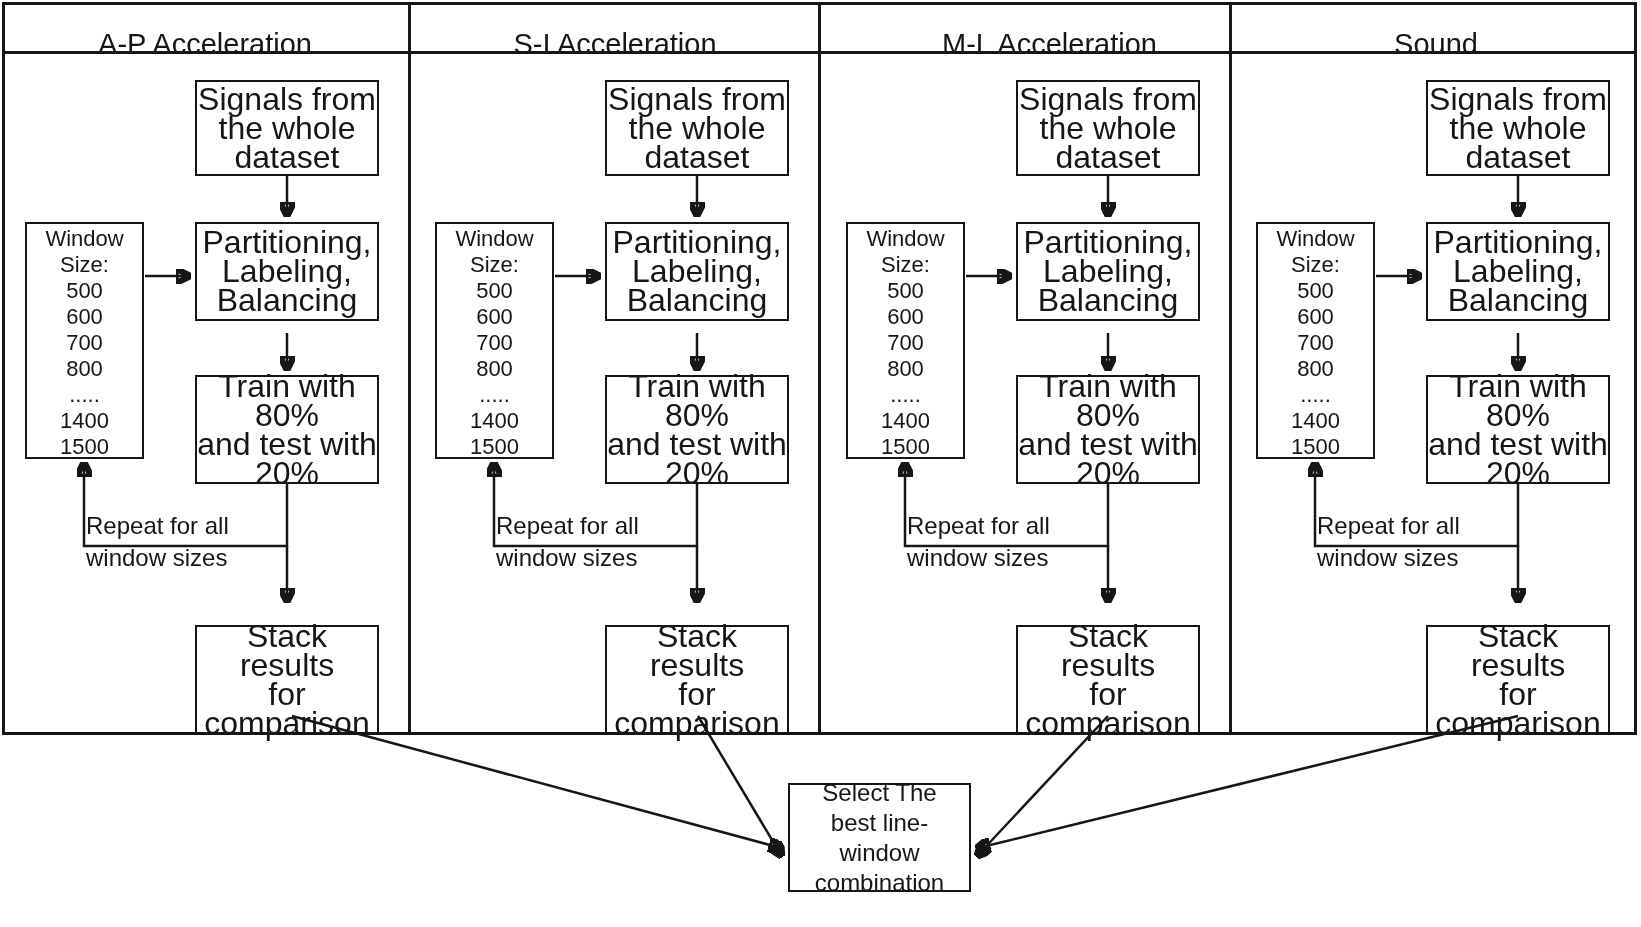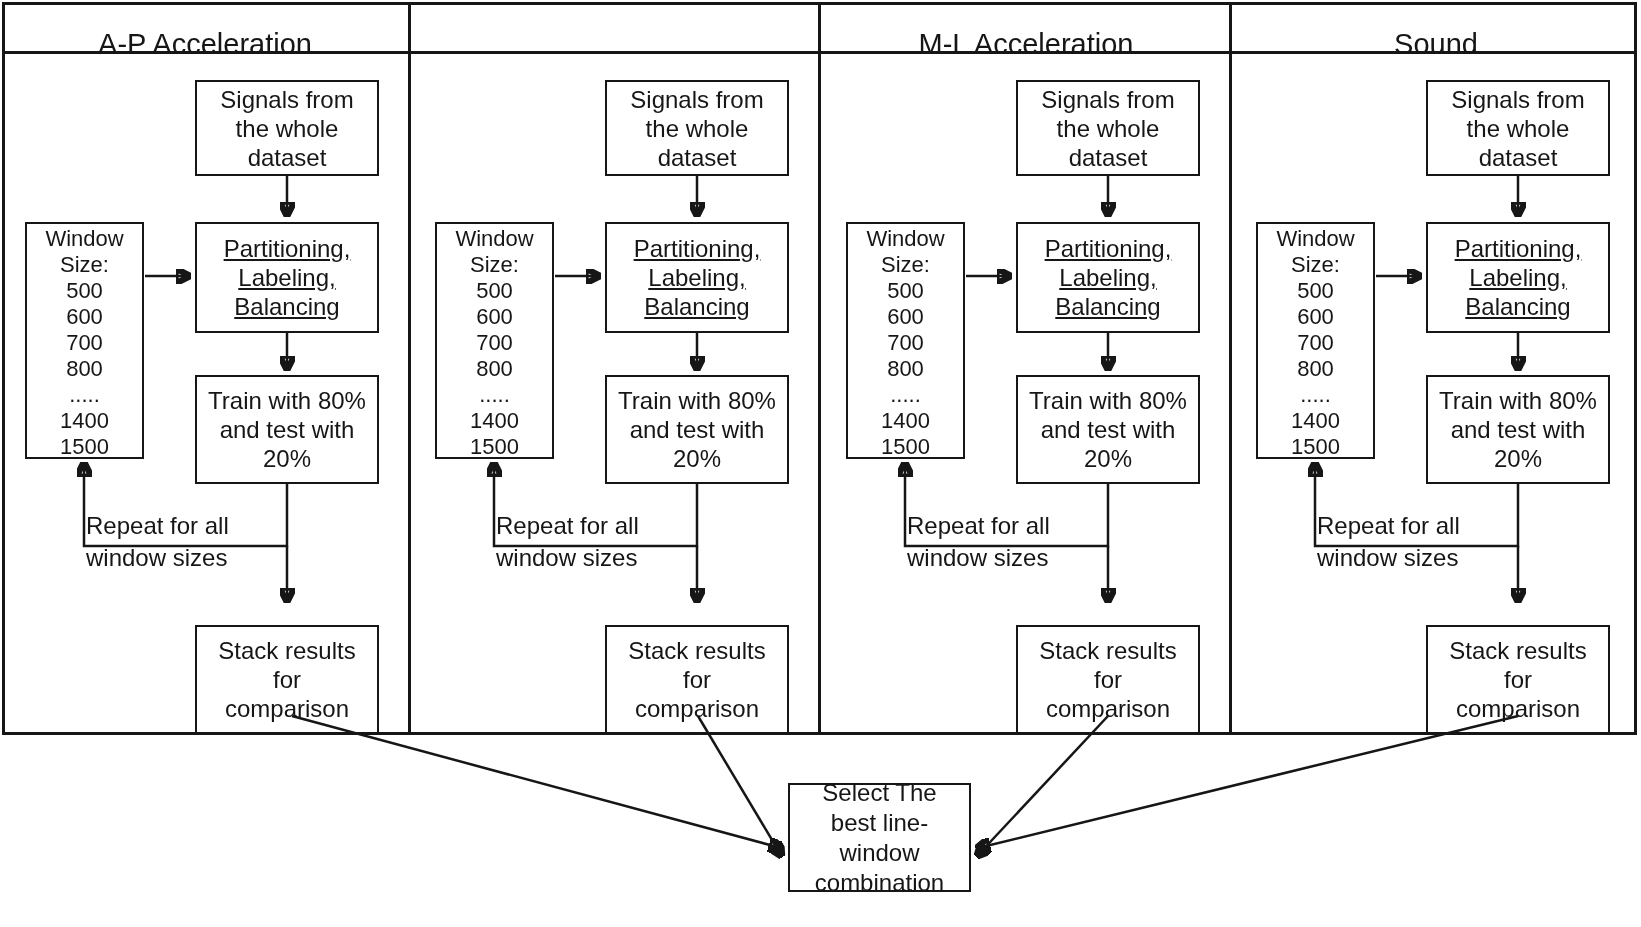--- a/index.html
+++ b/index.html
@@ -36,24 +36,24 @@
     margin-top: 16px;
   }
   .box {
     position: absolute;
     border: 2.5px solid #161616;
     box-sizing: border-box;
     background: #ffffff;
     display: flex; align-items: center; justify-content: center;
     text-align: center;
     white-space: pre-line;
-    font-size: 24px; line-height: 29px;
+    font-size: 32px; line-height: 29px;
   }
   .signals-box       { left: 195px; top: 80px;  width: 184px; height: 96px;  }
-  .partitioning-box  { left: 195px; top: 222px; width: 184px; height: 111px; text-decoration: underline; }
+  .partitioning-box  { left: 195px; top: 222px; width: 184px; height: 99px; }
   .train-box         { left: 195px; top: 375px; width: 184px; height: 109px; }
   .stack-box         { left: 195px; top: 607px; width: 184px; height: 109px; margin-top: 18px; }
   .window-box {
     left: 25px; top: 222px; width: 119px; height: 237px;
     font-size: 22px; line-height: 26px;
     align-items: flex-start; padding-top: 2px;
   }
   .repeat-label {
     position: absolute; left: 86px; top: 510px; width: 204px;
     text-align: left; white-space: pre-line;
@@ -106,46 +106,47 @@
 and test with
 20%</div>
     <div class="repeat-label">Repeat for all
 window sizes</div>
     <div class="box stack-box">Stack results
 for
 comparison</div>
   </div>
 
   <div class="column" style="left:410px;">
-    <div class="box signals-box">Signals from
-the whole
-dataset</div>
-    <div class="box window-box">Window
-Size:
-500
-600
-700
-800
-.....
-1400
-1500</div>
-    <div class="box partitioning-box">Partitioning,
-Labeling,
-Balancing</div>
-    <div class="box train-box">Train with 80%
-and test with
-20%</div>
-    <div class="repeat-label">Repeat for all
-window sizes</div>
-    <div class="box stack-box">Stack results
-for
-comparison</div>
-  </div>
-
-  <div class="column" style="left:821px;">
+    <div class="col-title">S-I Acceleration</div>
+    <div class="box signals-box">Signals from
+the whole
+dataset</div>
+    <div class="box window-box">Window
+Size:
+500
+600
+700
+800
+.....
+1400
+1500</div>
+    <div class="box partitioning-box">Partitioning,
+Labeling,
+Balancing</div>
+    <div class="box train-box">Train with 80%
+and test with
+20%</div>
+    <div class="repeat-label">Repeat for all
+window sizes</div>
+    <div class="box stack-box">Stack results
+for
+comparison</div>
+  </div>
+
+  <div class="column" style="left:821px;padding-left:47px;">
     <div class="col-title">M-L Acceleration</div>
     <div class="box signals-box">Signals from
 the whole
 dataset</div>
     <div class="box window-box">Window
 Size:
 500
 600
 700
 800

